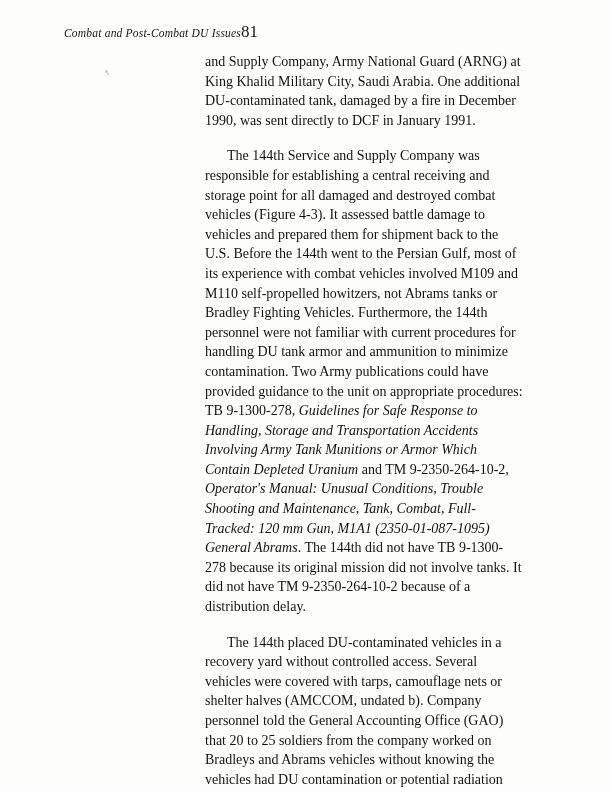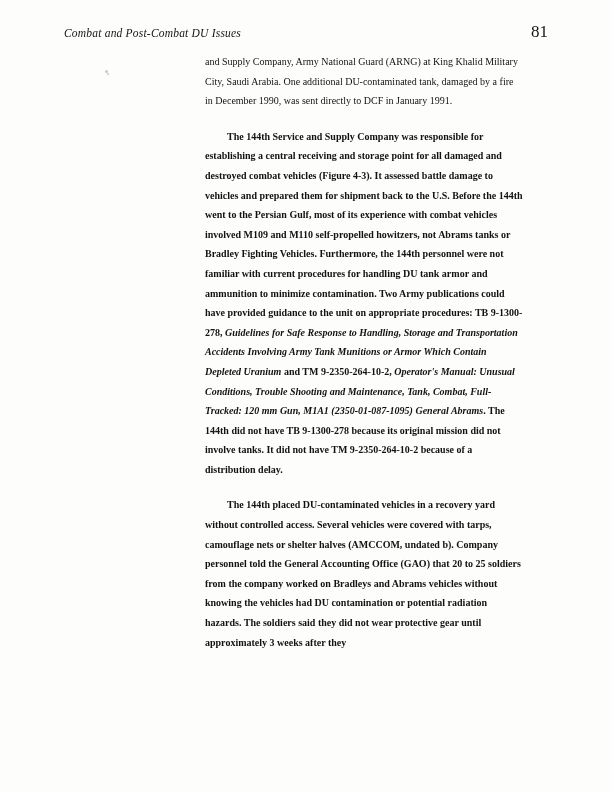--- a/index.html
+++ b/index.html
@@ -22,21 +22,20 @@
     height: 792px;
     background: #fdfdfb;
   }
   .header {
     position: absolute;
     left: 64px;
     top: 22px;
     width: 484px;
     display: flex;
     align-items: baseline;
-    justify-content: space-between;
   }
   .running-head {
     font-family: "Liberation Serif", serif;
     font-style: italic;
     font-size: 11.5px;
     letter-spacing: 0.2px;
     color: #141414;
   }
   .folio {
     font-family: "Liberation Serif", serif;
@@ -44,29 +43,28 @@
     color: #141414;
   }
   .body-col {
     position: absolute;
     left: 205px;
     top: 52px;
     width: 318px;
   }
   p {
     margin: 0 0 0 0;
-    font-size: 10px;
+    font-size: 14px;
     line-height: 19.6px;
     text-align: left;
     color: #121212;
     font-family: "Liberation Serif", serif;
   }
   p.indent {
     text-indent: 22px;
-    font-weight: bold;
   }
   p + p {
     margin-top: 16px;
   }
   .it {
     font-style: italic;
   }
   .speck {
     position: absolute;
     width: 3px;

